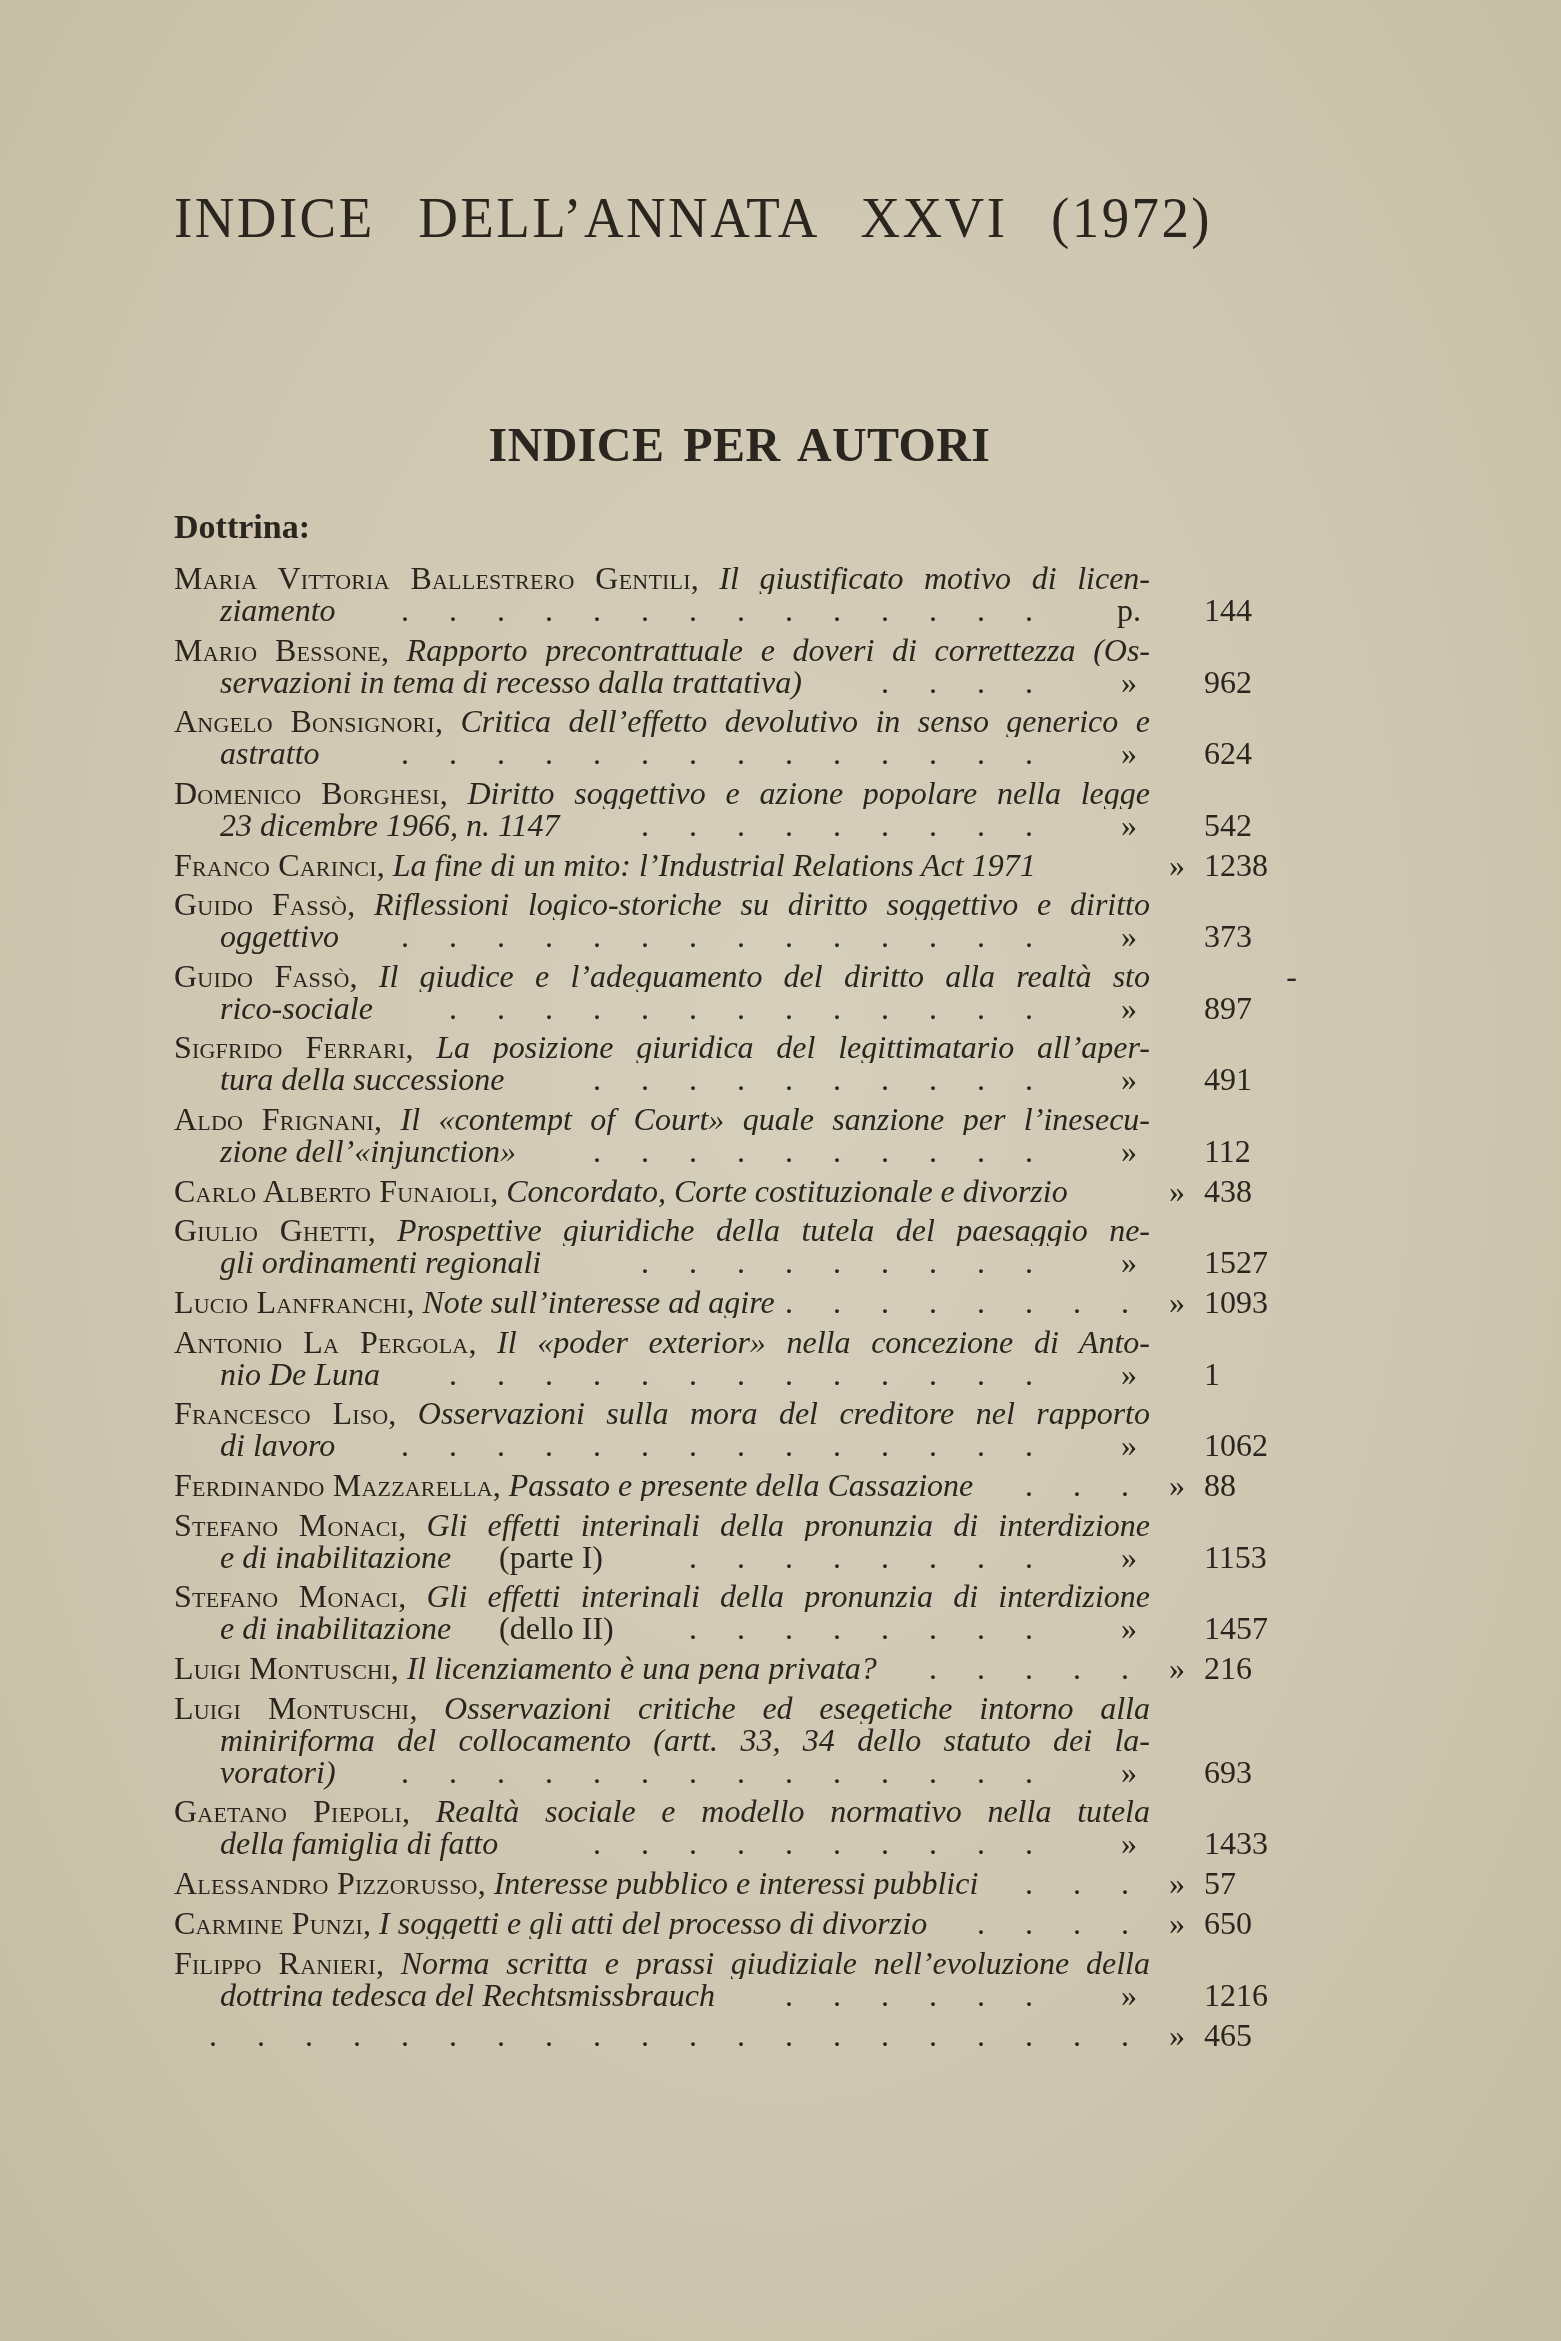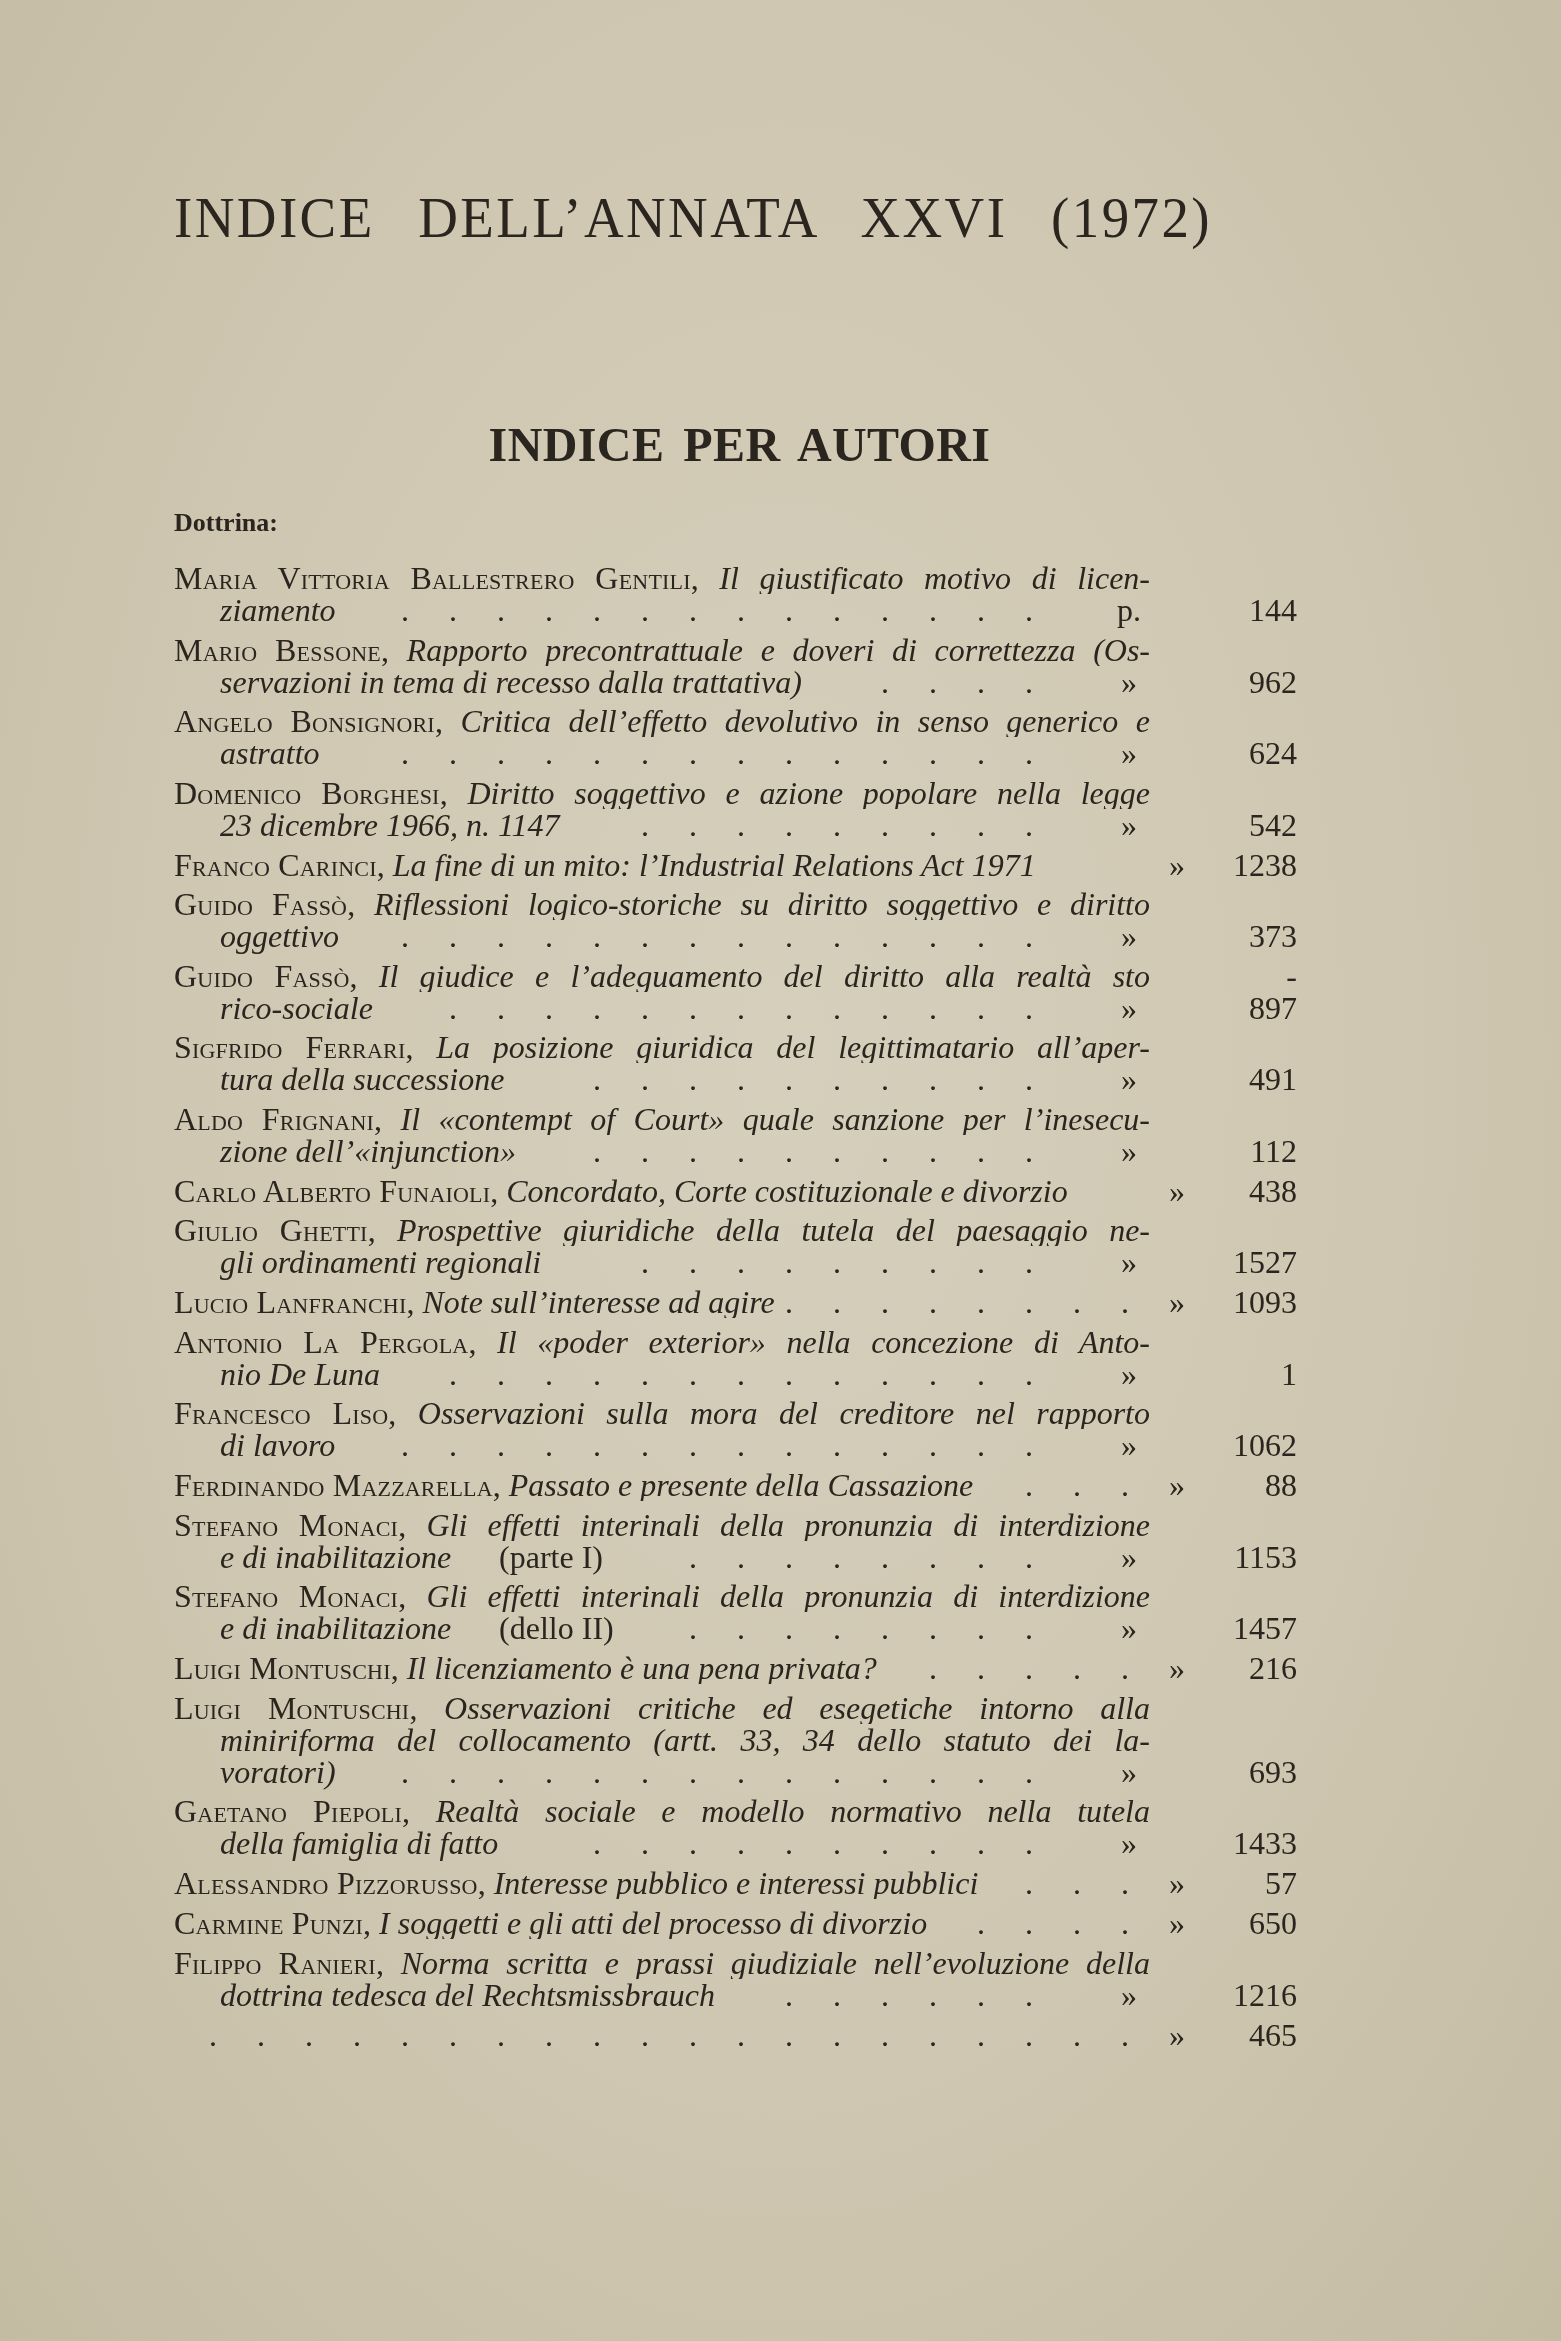--- a/index.html
+++ b/index.html
@@ -15,41 +15,41 @@
     font-size:56px; letter-spacing:2.5px; word-spacing:28px;
     font-weight:normal; white-space:nowrap;
     transform: scaleX(0.98); transform-origin:left;
   }
   .section-title {
     position:absolute; left:0; width:1479px; top:377px; text-align:center;
     font-size:48px; letter-spacing:0.4px; word-spacing:6.6px;
   }
   .section-label {
     position:absolute; left:174px; top:508px;
-    font-size:26px; font-weight:bold;
+    font-size:34px; font-weight:bold;
   }
   .entries { position:absolute; left:174px; top:562px; width:1123px; }
   .entry { position:relative; margin-bottom:7.5px; font-size:32px; line-height:32px; }
   .entry .line { display:flex; align-items:baseline; white-space:nowrap; }
   .entry .first { width:976px; text-align:justify; white-space:normal; height:32px; overflow:hidden; }
   .entry .first::after { content:""; display:inline-block; width:100%; }
   .entry .last { padding-left:46px;gap:48px; }
   .author { font-variant: small-caps; letter-spacing:0.2px; }
   .title-it { font-style:italic; }
   .plain { font-style:normal; }
   .leader {
     flex:1; overflow:hidden; margin:0 5px 0 11.6px;
     letter-spacing:0;
   }
   .leader::before {
     content:". . . . . . . . . . . . . . . . . . . . . . . . . . . . . . . . . . . . . . . . . . . . .";
     letter-spacing:16px; white-space:nowrap; display:block; direction:rtl; text-align:right;
   }
   .ref { width:54px; text-align:center; flex:none; }
-  .page { width:93px; text-align:right; flex:none; }
+  .page { width:93px; flex:none; }
   .single { display:flex; align-items:baseline; white-space:nowrap;margin-top:8px; }
   .single .textpart { width:976px; flex:none; overflow:hidden; }
   .single .textpart.with-leader { display:flex; }
   .hyphen-mark { position:absolute; right:0; top:0; width:93px; text-align:right; }
 </style>
 </head>
 <body>
 
 <h1 class="page-title">INDICE DELL’ANNATA XXVI (1972)</h1>
 <h2 class="section-title">INDICE PER AUTORI</h2>

